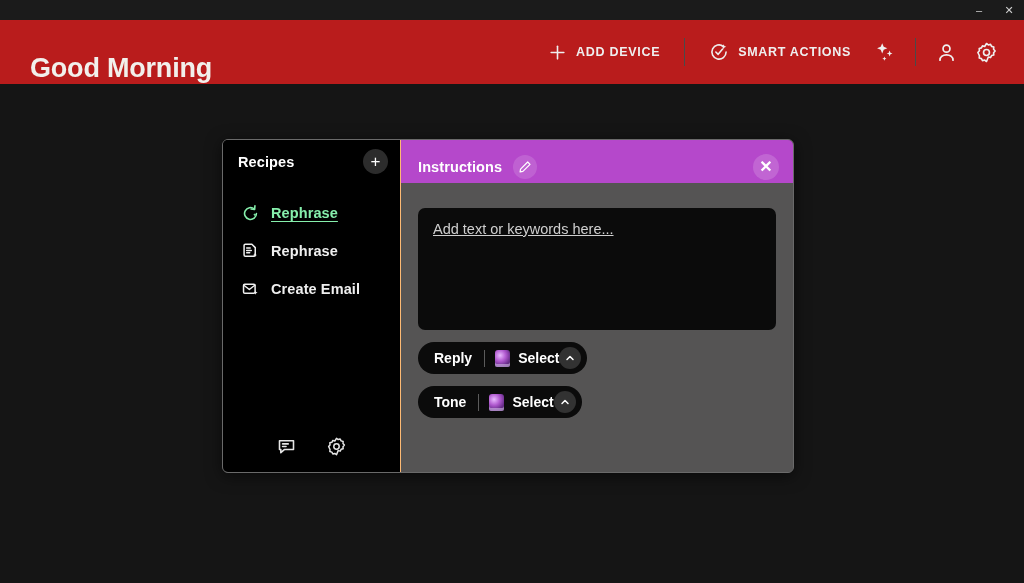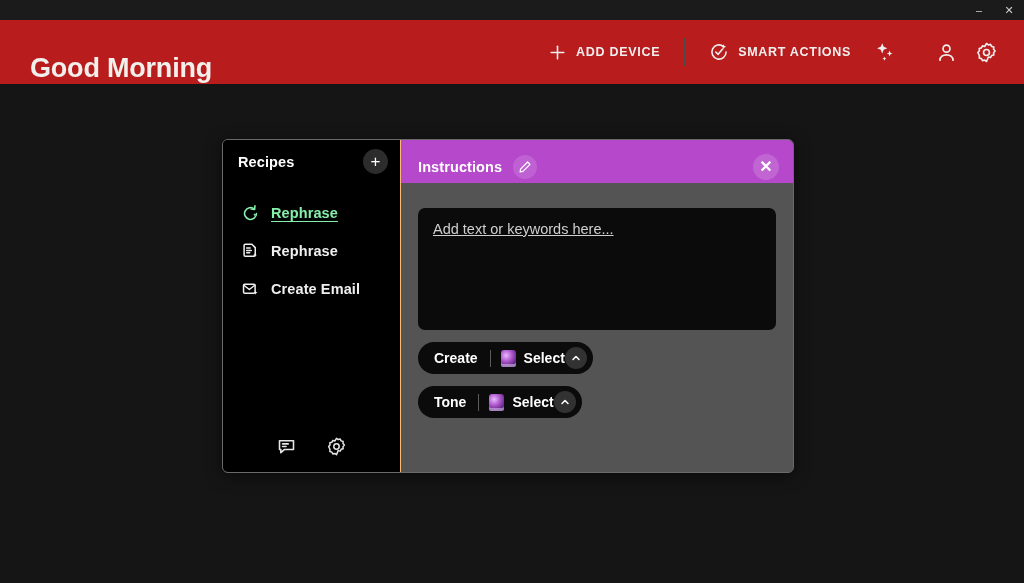--- a/index.html
+++ b/index.html
@@ -349,21 +349,21 @@
         <div class="close-chip">✕</div>
       </div>
 
       <div class="pane-body">
 
 
         <div class="textbox">Add text or keywords here...</div>
 
         <div class="selector-row">
           <div class="selector">
-            <span class="sel-label">Create</span>
+            <span class="sel-label">Reply</span>
             <span class="sel-div"></span>
             <span class="sel-gem"></span>
             <span class="sel-value">Select</span>
             <span class="chev">
               <svg width="12" height="12" viewBox="0 0 24 24" fill="none" stroke="currentColor" stroke-width="3" stroke-linecap="round" stroke-linejoin="round">
                 <polyline points="6,15 12,9 18,15"></polyline>
               </svg>
             </span>
           </div>
         </div>

